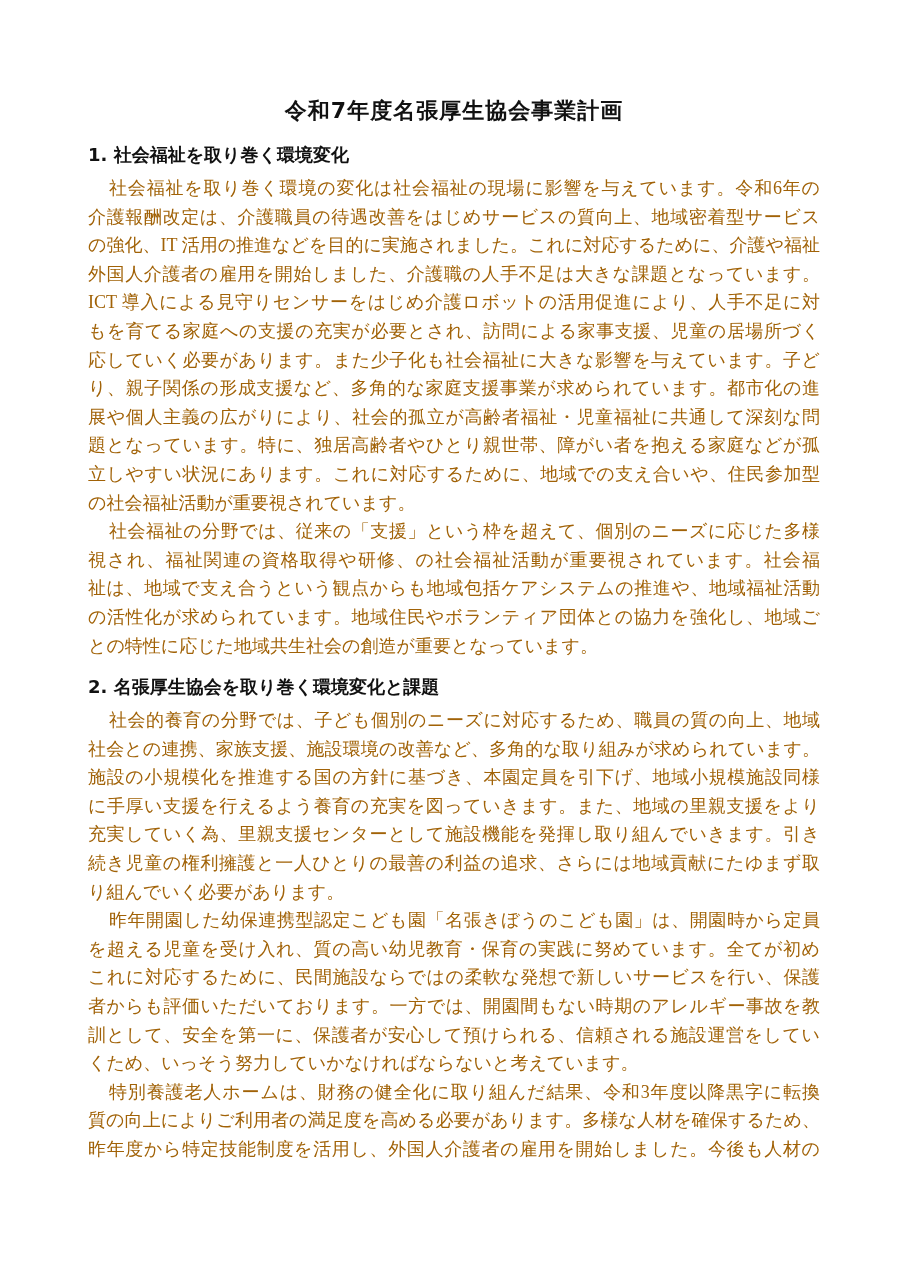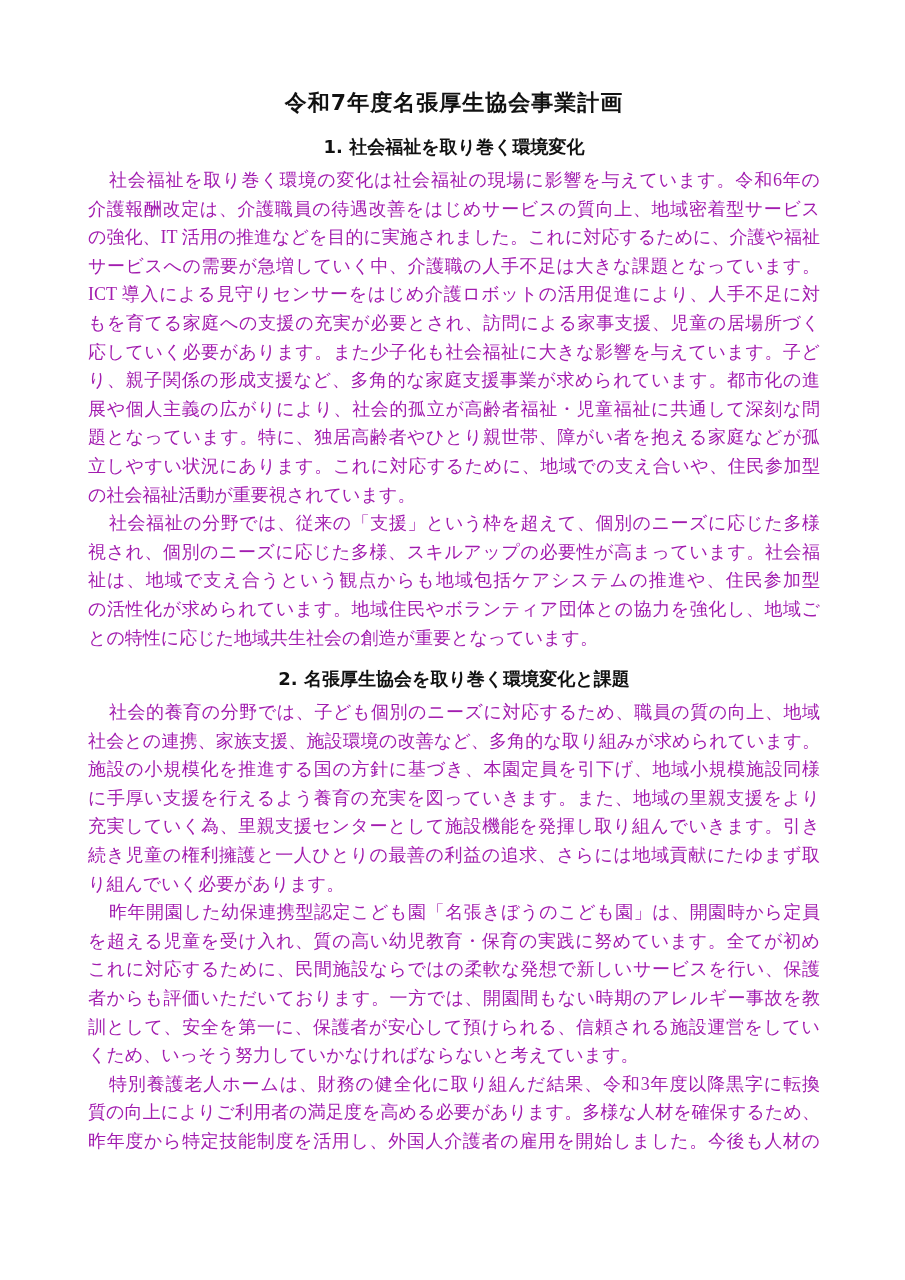--- a/index.html
+++ b/index.html
@@ -22,46 +22,45 @@
     background: #ffffff;
   }
   .doc-title {
     text-align: center;
     font-family: "DejaVu Sans", "Liberation Sans", sans-serif;
     font-weight: 700;
     font-size: 22px;
     line-height: 30px;
     letter-spacing: 1px;
     color: #111111;
-    margin: 0 0 16px 0;
+    margin: 8px 0 16px 0;
   }
   .sec-heading {
     font-family: "DejaVu Sans", "Liberation Sans", sans-serif;
     font-weight: 700;
     font-size: 18px;
     line-height: 26px;
     color: #111111;
     margin: 0 0 6px 0;
-    text-align: center;
   }
   .sec-heading.second {
     margin-top: 14px;
   }
   .para {
     margin: 0;
   }
   .ln {
     font-size: 18px;
     line-height: 28.6px;
     height: 28.6px;
     white-space: nowrap;
     text-align: justify;
     text-align-last: justify;
     text-justify: inter-character;
-    color: #a21caf;
+    color: #a16207;
   }
   .ln.ind {
     padding-left: 21px;
   }
   .ln.end {
     text-align: right;
     text-align-last: left;
   }
 </style>
 </head>
@@ -70,35 +69,35 @@
 <div class="page">
 
   <h1 class="doc-title">令和7年度名張厚生協会事業計画</h1>
 
   <h2 class="sec-heading">1. 社会福祉を取り巻く環境変化</h2>
 
   <div class="para">
     <div class="ln ind">社会福祉を取り巻く環境の変化は社会福祉の現場に影響を与えています。令和6年の</div>
     <div class="ln">介護報酬改定は、介護職員の待遇改善をはじめサービスの質向上、地域密着型サービス</div>
     <div class="ln">の強化、IT 活用の推進などを目的に実施されました。これに対応するために、介護や福祉</div>
-    <div class="ln">サービスへの需要が急増していく中、介護職の人手不足は大きな課題となっています。</div>
+    <div class="ln">外国人介護者の雇用を開始しました、介護職の人手不足は大きな課題となっています。</div>
     <div class="ln">ICT 導入による見守りセンサーをはじめ介護ロボットの活用促進により、人手不足に対</div>
     <div class="ln">もを育てる家庭への支援の充実が必要とされ、訪問による家事支援、児童の居場所づく</div>
     <div class="ln">応していく必要があります。また少子化も社会福祉に大きな影響を与えています。子ど</div>
     <div class="ln">り、親子関係の形成支援など、多角的な家庭支援事業が求められています。都市化の進</div>
     <div class="ln">展や個人主義の広がりにより、社会的孤立が高齢者福祉・児童福祉に共通して深刻な問</div>
     <div class="ln">題となっています。特に、独居高齢者やひとり親世帯、障がい者を抱える家庭などが孤</div>
     <div class="ln">立しやすい状況にあります。これに対応するために、地域での支え合いや、住民参加型</div>
     <div class="ln end">の社会福祉活動が重要視されています。</div>
   </div>
 
   <div class="para">
     <div class="ln ind">社会福祉の分野では、従来の「支援」という枠を超えて、個別のニーズに応じた多様</div>
-    <div class="ln">視され、個別のニーズに応じた多様、スキルアップの必要性が高まっています。社会福</div>
-    <div class="ln">祉は、地域で支え合うという観点からも地域包括ケアシステムの推進や、住民参加型</div>
+    <div class="ln">視され、福祉関連の資格取得や研修、の社会福祉活動が重要視されています。社会福</div>
+    <div class="ln">祉は、地域で支え合うという観点からも地域包括ケアシステムの推進や、地域福祉活動</div>
     <div class="ln">の活性化が求められています。地域住民やボランティア団体との協力を強化し、地域ご</div>
     <div class="ln end">との特性に応じた地域共生社会の創造が重要となっています。</div>
   </div>
 
   <h2 class="sec-heading second">2. 名張厚生協会を取り巻く環境変化と課題</h2>
 
   <div class="para">
     <div class="ln ind">社会的養育の分野では、子ども個別のニーズに対応するため、職員の質の向上、地域</div>
     <div class="ln">社会との連携、家族支援、施設環境の改善など、多角的な取り組みが求められています。</div>
     <div class="ln">施設の小規模化を推進する国の方針に基づき、本園定員を引下げ、地域小規模施設同様</div>

